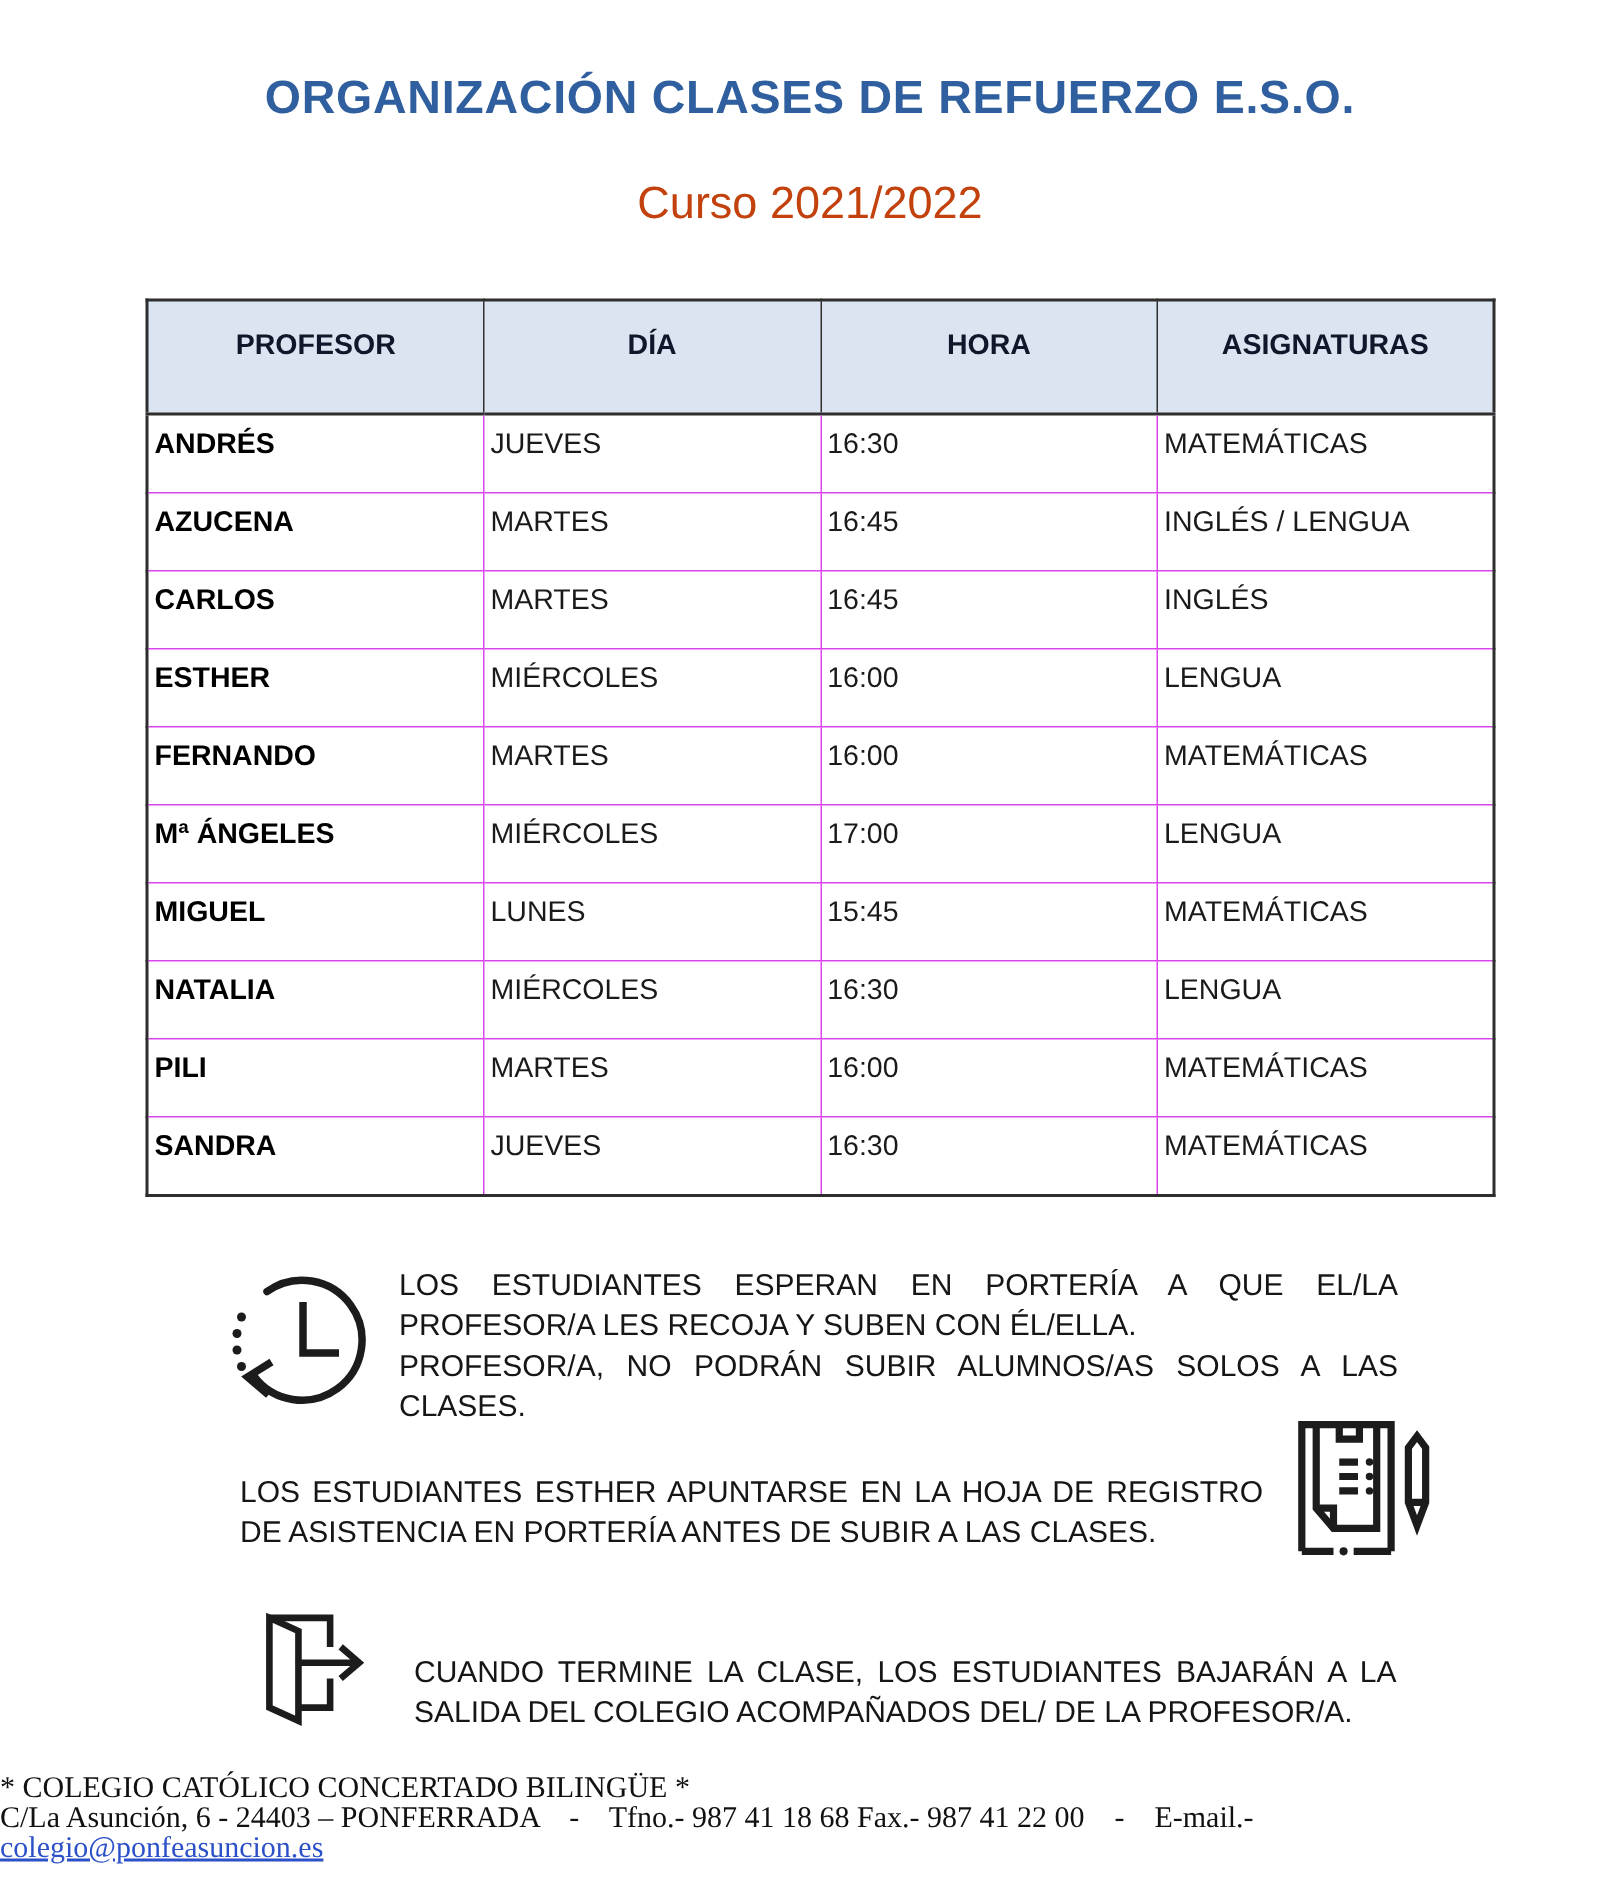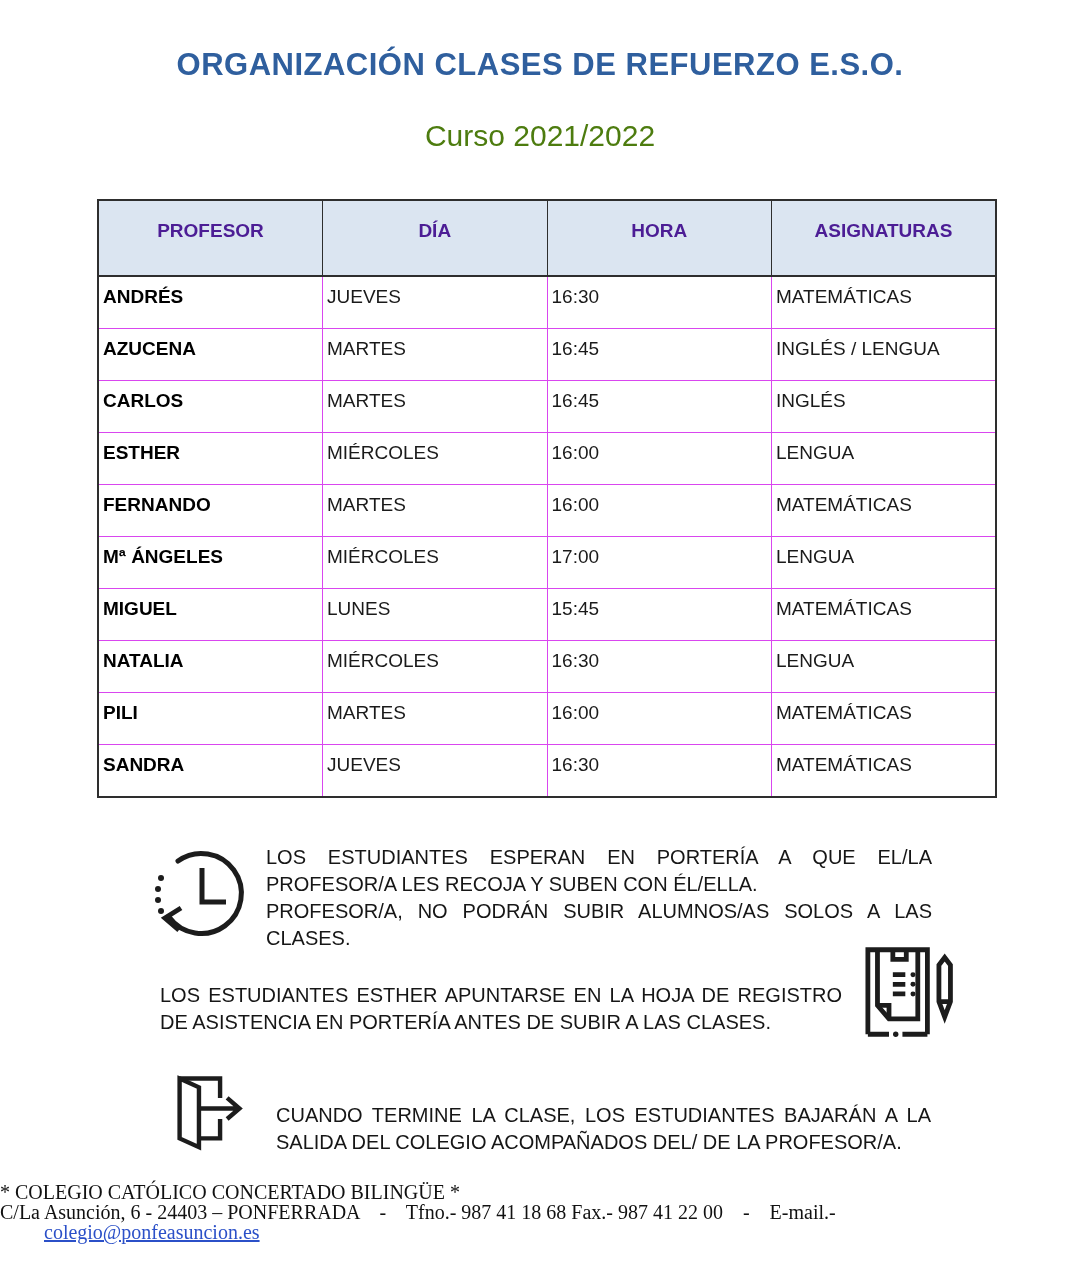--- a/index.html
+++ b/index.html
@@ -13,36 +13,36 @@
   
   .doc-title {
     margin: 0; padding-top: 47px;
     text-align: center;
     font-size: 31px; font-weight: bold; letter-spacing: 0.5px;
     color: #2F5F9E;
   }
   .doc-subtitle {
     margin: 0; padding-top: 36px;
     text-align: center;
-    font-size: 30px; font-weight: normal; color: #4d7c0f;
+    font-size: 30px; font-weight: normal; color: #c2410c;
   }
 
   
   table.schedule {
     border-collapse: collapse;
     table-layout: fixed;
     width: 900px;
     margin: 46px 0 0 97px;
     border: 2px solid #2e2e2e;
   }
   table.schedule col { width: 25%; }
   table.schedule th {
     height: 60px;
     background: #DBE5F1;
-    color: #4c1d95;
+    color: #0f172a;
     font-size: 19px; font-weight: bold;
     border: 1px solid #2e2e2e;
     border-bottom: 2px solid #2e2e2e;
     vertical-align: middle;
     padding: 0 2px 14px 2px;
     text-align: center;
   }
   table.schedule td {
     height: 42px;
     font-size: 19px;
@@ -86,21 +86,21 @@
 
   
   .footer {
     margin-top: 26px;
     text-align: left;
     font-family: "Liberation Serif", "DejaVu Serif", serif;
     font-size: 20px; line-height: 20px;
     color: #111111;
   }
   .footer .pre { white-space: pre; }
-  .email-link { color: #2B50C8; text-decoration: underline; cursor: pointer; margin-left: 44px; }
+  .email-link { color: #2B50C8; text-decoration: underline; cursor: pointer; }
 
   .ico { stroke: #1c1c1c; fill: none; stroke-width: 5; }
 </style>
 </head>
 <body>
 
 <div class="page">
 
   <h1 class="doc-title">ORGANIZACIÓN CLASES DE REFUERZO E.S.O.</h1>
   <h2 class="doc-subtitle">Curso 2021/2022</h2>

